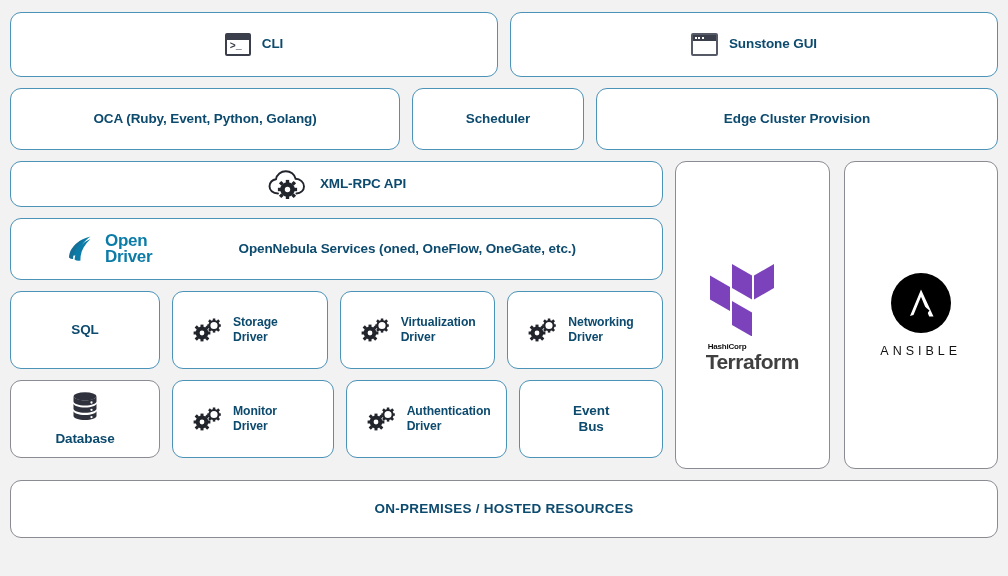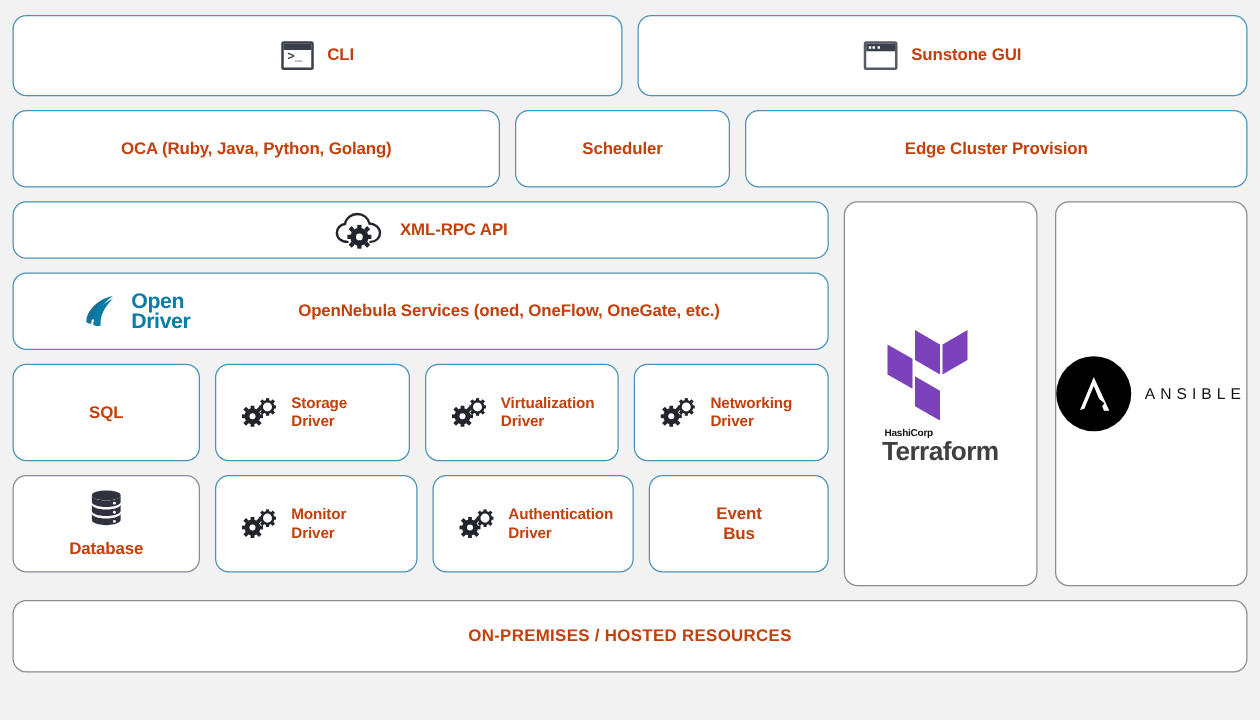--- a/index.html
+++ b/index.html
@@ -38,21 +38,21 @@
     justify-content: center;
     box-sizing: border-box;
     gap: 11px;
   }
   .box.gray { border-color: #8a8b93; }
 
   .label {
     font-size: 13.5px;
     font-weight: bold;
     letter-spacing: -0.1px;
-    color: #c2410c;
+    color: #0c4a6e;
     line-height: 1.22;
     white-space: pre-line;
   }
   .label.sm { font-size: 12.2px; }
   .label.center { text-align: center; }
 
   
   .r1 { height: 65px; }
   .r1 .box { flex: 1; height: 65px; }
 
@@ -177,21 +177,21 @@
   
   .tf-wrap { display: flex; flex-direction: column; }
   .tf-logo { width: 72px; height: 78px; }
   .tf-hashi {
     font-size: 8px; font-weight: bold; color: #111;
     letter-spacing: -0.2px; align-self: flex-start; margin-left: 2px; margin-top: 6px;
   }
   .tf-name { font-size: 21px; font-weight: bold; color: #404040; letter-spacing: -0.5px; line-height: 1; }
 
   
-  .an-wrap { display: flex; flex-direction: row; align-items: center; gap: 11px; }
+  .an-wrap { display: flex; flex-direction: column; align-items: center; gap: 11px; }
   .an-circle {
     width: 60px; height: 60px; border-radius: 50%;
     background: #000; display: flex; align-items: center; justify-content: center;
   }
   .an-name { font-size: 12.5px; font-weight: normal; color: #111; letter-spacing: 4px; }
 </style>
 </head>
 <body>
 
 <div class="canvas">
@@ -210,21 +210,21 @@
             <i></i>
             <i></i>
           </span>
       </span>
       <span class="label">Sunstone GUI</span>
     </div>
   </div>
 
   <div class="row r2">
     <div class="box b-oca">
-      <span class="label">OCA (Ruby, Java, Python, Golang)</span>
+      <span class="label">OCA (Ruby, Event, Python, Golang)</span>
     </div>
     <div class="box b-sched">
       <span class="label">Scheduler</span>
     </div>
     <div class="box b-edge">
       <span class="label">Edge Cluster Provision</span>
     </div>
   </div>
 
   <div class="split">

